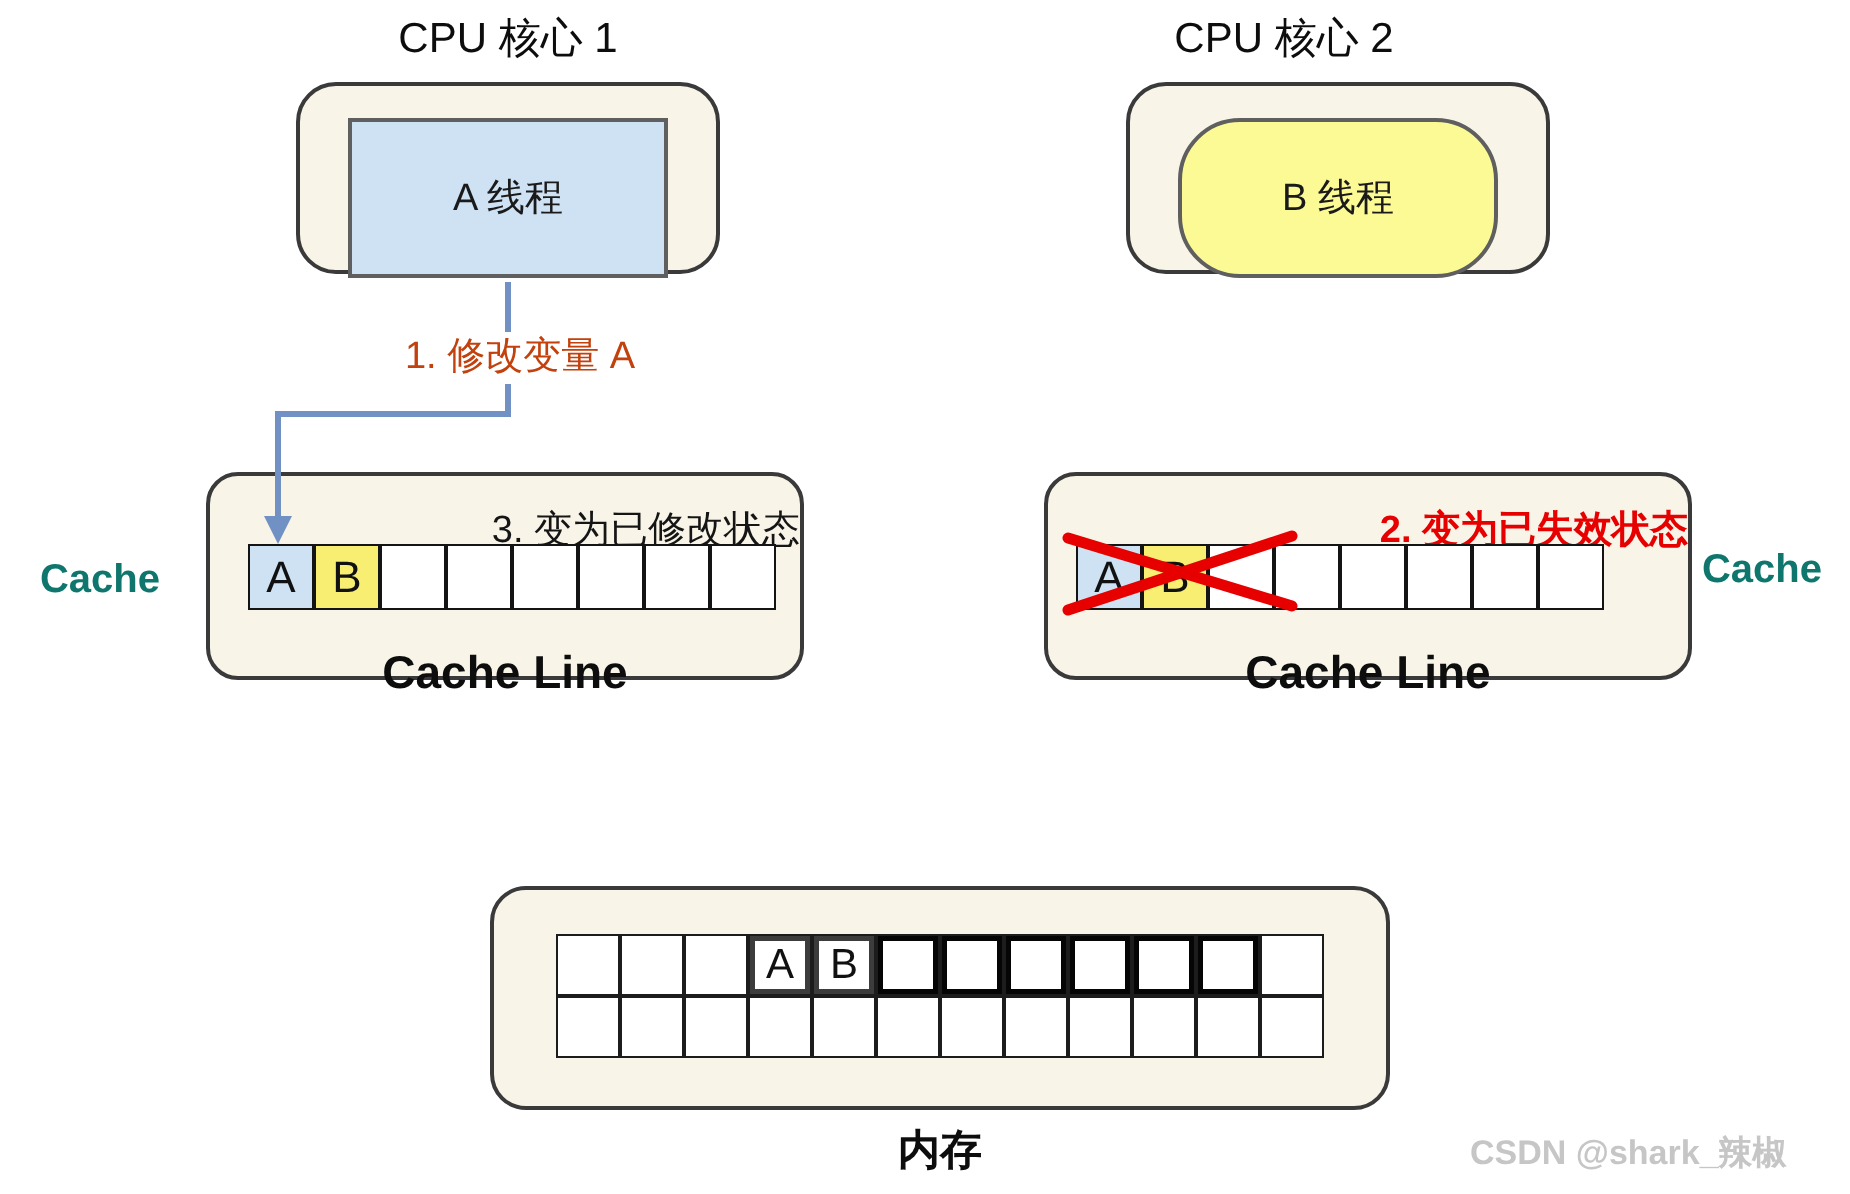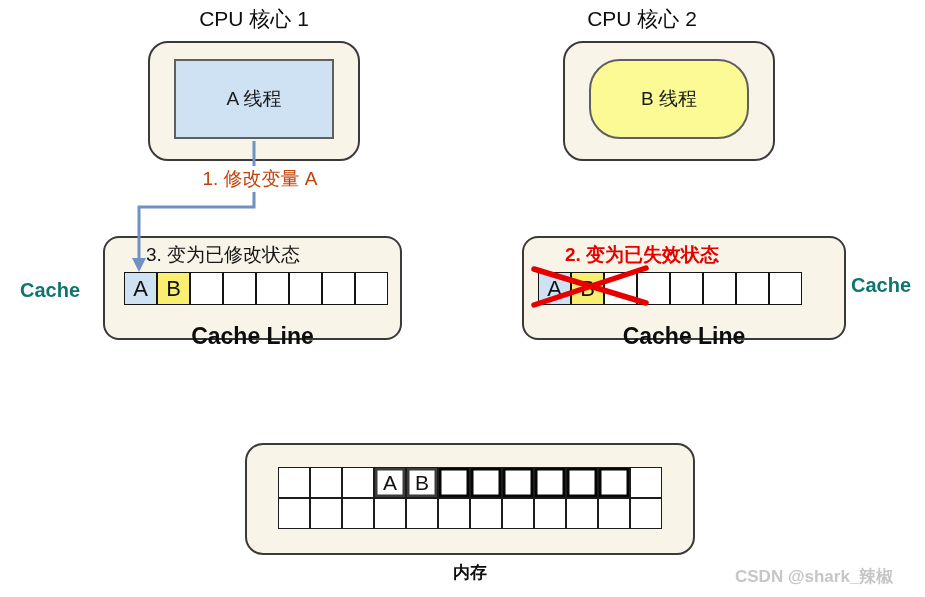--- a/index.html
+++ b/index.html
@@ -2,21 +2,21 @@
 <html style="--panel-cream: #f8f4e8; --accent-blue-fill: #cfe2f4; --accent-yellow-fill: #fbfa95; --cell-yellow: #f8ee72; --arrow-blue: #7190c4; --invalid-red: #e60000;"><head>
 <meta charset="utf-8">
 <style>
   html,body{margin:0;padding:0;background:#fff;}
   .canvas{
     position:relative;width:925px;height:597px;background:#ffffff;overflow:hidden;
     font-family:"Liberation Sans","DejaVu Sans",sans-serif;color:#111;
   }
   .cpu-title{position:absolute;text-align:center;font-weight:normal;font-size:21px;color:#0d0d0d;}
   .cpu-box{
-    position:absolute;width:212px;height:120px;background:var(--panel-cream);
+    position:absolute;width:212px;height:96px;background:var(--panel-cream);
     border:2.5px solid #3a3a3a;border-radius:20px;box-sizing:border-box;
   }
   .thread-box{
     position:absolute;left:24px;top:16px;width:160px;height:80px;box-sizing:border-box;
     border:2px solid #5f5f5f;display:flex;align-items:center;justify-content:center;
     font-size:19px;color:#1a1a1a;
   }
   .thread-a{background:var(--accent-blue-fill);}
   .thread-b{background:var(--accent-yellow-fill);border-radius:31px;}
   .arrow-svg{position:absolute;z-index:4;}
@@ -24,21 +24,21 @@
   .arrow-svg polygon{fill:var(--arrow-blue);}
   .step-label{
     position:absolute;z-index:5;background:#ffffff;text-align:center;
     font-size:19px;height:26px;line-height:26px;color:#c2410c;
   }
   .side-label{position:absolute;font-weight:bold;font-size:20px;color:#0f766e;text-align:center;}
   .cache-box{
     position:absolute;height:104px;background:var(--panel-cream);
     border:2.5px solid #3a3a3a;border-radius:16px;box-sizing:border-box;
   }
-  .status-text{position:absolute;top:4px;left:0;right:0;text-align:left;font-size:19px;color:#151515;padding-left:41px;}
+  .status-text{position:absolute;top:14px;left:0;right:0;text-align:right;font-size:19px;color:#151515;padding-left:41px;}
   .status-red{color:var(--invalid-red);font-weight:bold;}
   .cell-row{position:absolute;top:34px;display:flex;}
   .cell{
     width:33px;height:33px;box-sizing:border-box;border:1px solid #141414;background:#ffffff;
     display:flex;align-items:center;justify-content:center;font-size:22px;color:#111;
   }
   .bg-a{background:var(--accent-blue-fill);}
   .bg-b{background:var(--cell-yellow);}
   .cacheline-label{
     position:absolute;top:70px;left:0;right:0;text-align:center;
@@ -50,21 +50,21 @@
     position:absolute;width:450px;height:112px;background:var(--panel-cream);
     border:2.5px solid #3a3a3a;border-radius:18px;box-sizing:border-box;
   }
   .mem-grid{position:absolute;left:31px;top:22px;display:grid;grid-template-columns:repeat(12,32px);grid-auto-rows:31px;}
   .mem-cell{
     box-sizing:border-box;border:1px solid #1c1c1c;background:#ffffff;
     display:flex;align-items:center;justify-content:center;font-size:21px;color:#111;
   }
   .mem-ab{box-shadow:inset 0 0 0 2.5px #3c3c3c;}
   .mem-thick{box-shadow:inset 0 0 0 2.5px #050505;}
-  .memory-label{position:absolute;text-align:center;font-weight:bold;font-size:17px;color:#0d0d0d;}
+  .memory-label{position:absolute;text-align:center;font-weight:bold;font-size:21px;color:#0d0d0d;}
   .watermark{position:absolute;text-align:left;font-size:17px;color:#c6c6c6;font-weight:bold;}
 </style>
 </head>
 <body>
 
 <div class="canvas">
 
   <div class="cpu-title" style="left:148px;top:5px;width:212px">CPU 核心 1</div>
   <div class="cpu-title" style="left:536px;top:5px;width:212px">CPU 核心 2</div>
 

